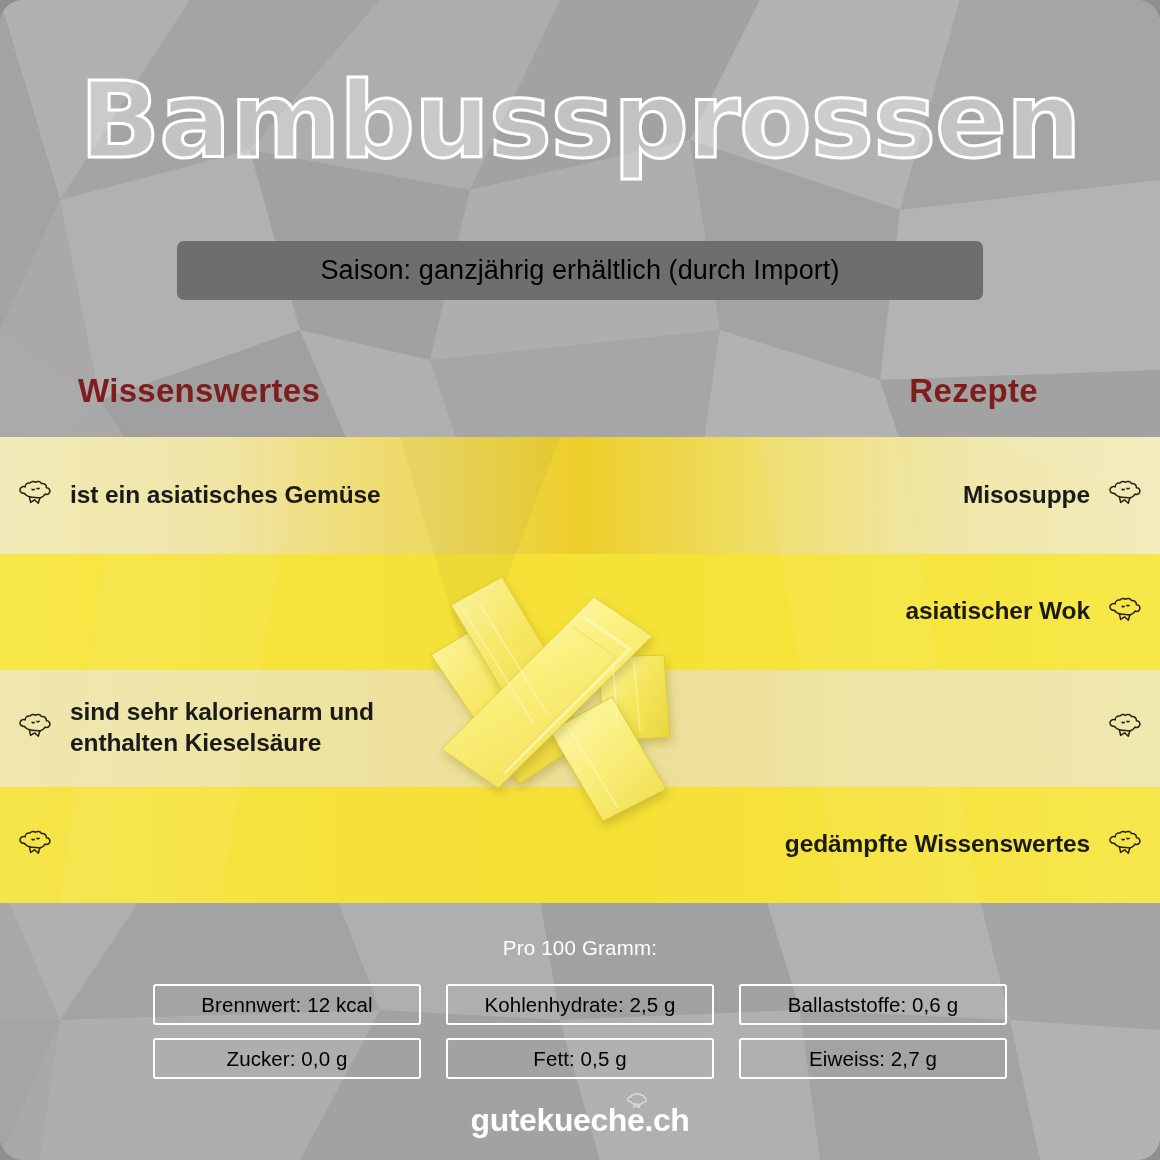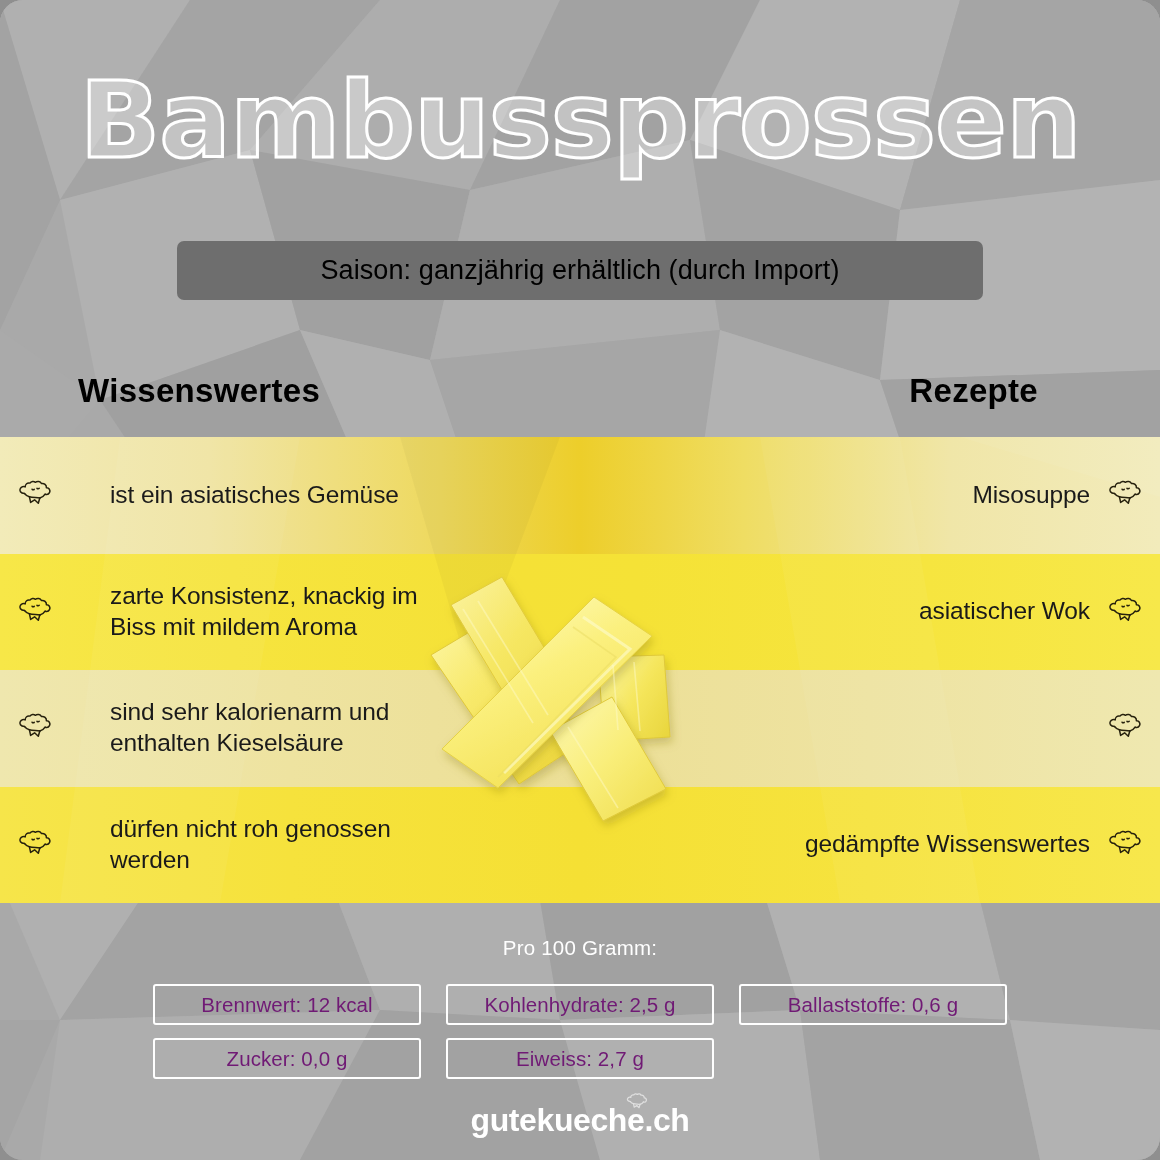--- a/index.html
+++ b/index.html
@@ -76,21 +76,21 @@
   .col-headers {
     position: absolute;
     top: 372px;
     left: 0;
     width: 1160px;
     height: 50px;
     z-index: 3;
   }
   .col-head {
     position: absolute;
-    color: #000000;
+    color: #7f1d1d;
     font-size: 33px;
     font-weight: 700;
     letter-spacing: 0.3px;
     white-space: nowrap;
   }
   .col-head.left  { left: 78px; }
   .col-head.right { right: 122px; }
 
   
   .rows {
@@ -142,25 +142,24 @@
     align-items: center;
     gap: 18px;
     z-index: 5;
   }
   .cell.left  { left: 18px;  }
   .cell.right { right: 18px; }
 
   .cell-text {
     color: #1a1a1a;
     font-size: 24.5px;
-    font-weight: 400;
+    font-weight: 700;
     line-height: 1.26;
     letter-spacing: -0.1px;
     white-space: pre-line;
-    margin-left: 40px;
   }
   .cell.left  .cell-text { text-align: left;  }
   .cell.right .cell-text { text-align: right; }
 
   .hat-icon { flex: 0 0 auto; width: 34px; height: 30px; display: block; }
   .hat-icon svg { display: block; width: 34px; height: 30px; }
 
   
   .product-photo {
     position: absolute;
@@ -196,21 +195,21 @@
     column-gap: 25px;
     row-gap: 13px;
   }
   .nutri-box {
     height: 41px;
     border: 2px solid #ffffff;
     border-radius: 3px;
     display: flex;
     align-items: center;
     justify-content: center;
-    color: #701a75;
+    color: #000000;
     font-size: 20.5px;
     font-weight: 400;
     letter-spacing: 0.1px;
     white-space: nowrap;
     background: transparent;
   }
 
   
   .footer {
     position: absolute;
@@ -326,37 +325,20 @@
               <path d="M11.4 16.7 C14.6 17.6 18.4 17.4 21.8 18"></path>
               <path d="M14.1 9.2 C14.6 9.9 15.6 10 16.2 9.4"></path>
               <path d="M19 8.4 C19.6 9 20.6 9 21.2 8.3"></path>
             </g>
           </svg>
         </span>
       </div>
     </div>
 
     <div class="row bright">
-      <div class="cell left">
-        <span class="hat-icon">
-          <svg viewBox="0 0 34 30">
-            <g fill="none" stroke="#26210d" stroke-width="1.5" stroke-linecap="round" stroke-linejoin="round">
-              <path d="M6.5 13.5 C2.5 13.2 1 10.8 2.4 8.4 C3.4 6.6 5.6 6.1 7.2 6.9 C7.1 4.3 9.4 2.4 11.9 3.1 C13.1 1.2 15.8 0.9 17.5 2.3 C19.3 0.7 22.4 1.3 23.4 3.5 C26.1 2.9 28.7 5 28.4 7.8 C31 7.6 32.7 10.3 31.5 12.6 C30.7 14.2 28.8 14.8 27.1 14.2"></path>
-              <path d="M6.5 13.5 C7.8 15.2 9.5 16.3 11.4 16.7"></path>
-              <path d="M27.1 14.2 C25.9 16.2 24 17.5 21.8 18"></path>
-              <path d="M11.4 16.7 L12.6 22.4 L16.6 19.8 L20.3 23.2 L21.8 18"></path>
-              <path d="M11.4 16.7 C14.6 17.6 18.4 17.4 21.8 18"></path>
-              <path d="M14.1 9.2 C14.6 9.9 15.6 10 16.2 9.4"></path>
-              <path d="M19 8.4 C19.6 9 20.6 9 21.2 8.3"></path>
-            </g>
-          </svg>
-        </span>
-        <span class="cell-text">zarte Konsistenz, knackig im
-Biss mit mildem Aroma</span>
-      </div>
       <div class="cell right">
         <span class="cell-text">asiatischer Wok</span>
         <span class="hat-icon">
           <svg viewBox="0 0 34 30">
             <g fill="none" stroke="#26210d" stroke-width="1.5" stroke-linecap="round" stroke-linejoin="round">
               <path d="M6.5 13.5 C2.5 13.2 1 10.8 2.4 8.4 C3.4 6.6 5.6 6.1 7.2 6.9 C7.1 4.3 9.4 2.4 11.9 3.1 C13.1 1.2 15.8 0.9 17.5 2.3 C19.3 0.7 22.4 1.3 23.4 3.5 C26.1 2.9 28.7 5 28.4 7.8 C31 7.6 32.7 10.3 31.5 12.6 C30.7 14.2 28.8 14.8 27.1 14.2"></path>
               <path d="M6.5 13.5 C7.8 15.2 9.5 16.3 11.4 16.7"></path>
               <path d="M27.1 14.2 C25.9 16.2 24 17.5 21.8 18"></path>
               <path d="M11.4 16.7 L12.6 22.4 L16.6 19.8 L20.3 23.2 L21.8 18"></path>
               <path d="M11.4 16.7 C14.6 17.6 18.4 17.4 21.8 18"></path>
@@ -411,22 +393,20 @@
               <path d="M6.5 13.5 C2.5 13.2 1 10.8 2.4 8.4 C3.4 6.6 5.6 6.1 7.2 6.9 C7.1 4.3 9.4 2.4 11.9 3.1 C13.1 1.2 15.8 0.9 17.5 2.3 C19.3 0.7 22.4 1.3 23.4 3.5 C26.1 2.9 28.7 5 28.4 7.8 C31 7.6 32.7 10.3 31.5 12.6 C30.7 14.2 28.8 14.8 27.1 14.2"></path>
               <path d="M6.5 13.5 C7.8 15.2 9.5 16.3 11.4 16.7"></path>
               <path d="M27.1 14.2 C25.9 16.2 24 17.5 21.8 18"></path>
               <path d="M11.4 16.7 L12.6 22.4 L16.6 19.8 L20.3 23.2 L21.8 18"></path>
               <path d="M11.4 16.7 C14.6 17.6 18.4 17.4 21.8 18"></path>
               <path d="M14.1 9.2 C14.6 9.9 15.6 10 16.2 9.4"></path>
               <path d="M19 8.4 C19.6 9 20.6 9 21.2 8.3"></path>
             </g>
           </svg>
         </span>
-        <span class="cell-text">dürfen nicht roh genossen
-werden</span>
       </div>
       <div class="cell right">
         <span class="cell-text">gedämpfte Wissenswertes</span>
         <span class="hat-icon">
           <svg viewBox="0 0 34 30">
             <g fill="none" stroke="#26210d" stroke-width="1.5" stroke-linecap="round" stroke-linejoin="round">
               <path d="M6.5 13.5 C2.5 13.2 1 10.8 2.4 8.4 C3.4 6.6 5.6 6.1 7.2 6.9 C7.1 4.3 9.4 2.4 11.9 3.1 C13.1 1.2 15.8 0.9 17.5 2.3 C19.3 0.7 22.4 1.3 23.4 3.5 C26.1 2.9 28.7 5 28.4 7.8 C31 7.6 32.7 10.3 31.5 12.6 C30.7 14.2 28.8 14.8 27.1 14.2"></path>
               <path d="M6.5 13.5 C7.8 15.2 9.5 16.3 11.4 16.7"></path>
               <path d="M27.1 14.2 C25.9 16.2 24 17.5 21.8 18"></path>
               <path d="M11.4 16.7 L12.6 22.4 L16.6 19.8 L20.3 23.2 L21.8 18"></path>
@@ -513,20 +493,21 @@
     </svg>
   </div>
 
   <div class="nutrition">
     <div class="nutrition-label">Pro 100 Gramm:</div>
     <div class="nutri-grid">
       <div class="nutri-box">Brennwert: 12 kcal</div>
       <div class="nutri-box">Kohlenhydrate: 2,5 g</div>
       <div class="nutri-box">Ballaststoffe: 0,6 g</div>
       <div class="nutri-box">Zucker: 0,0 g</div>
+      <div class="nutri-box">Fett: 0,5 g</div>
       <div class="nutri-box">Eiweiss: 2,7 g</div>
     </div>
   </div>
 
   <div class="footer">
     <span class="brand">
       <span>gutekueche.ch</span>
       <span class="brand-hat">
         <svg viewBox="0 0 34 30">
           <g fill="none" stroke="#e8e8e8" stroke-width="2" stroke-linecap="round" stroke-linejoin="round">

